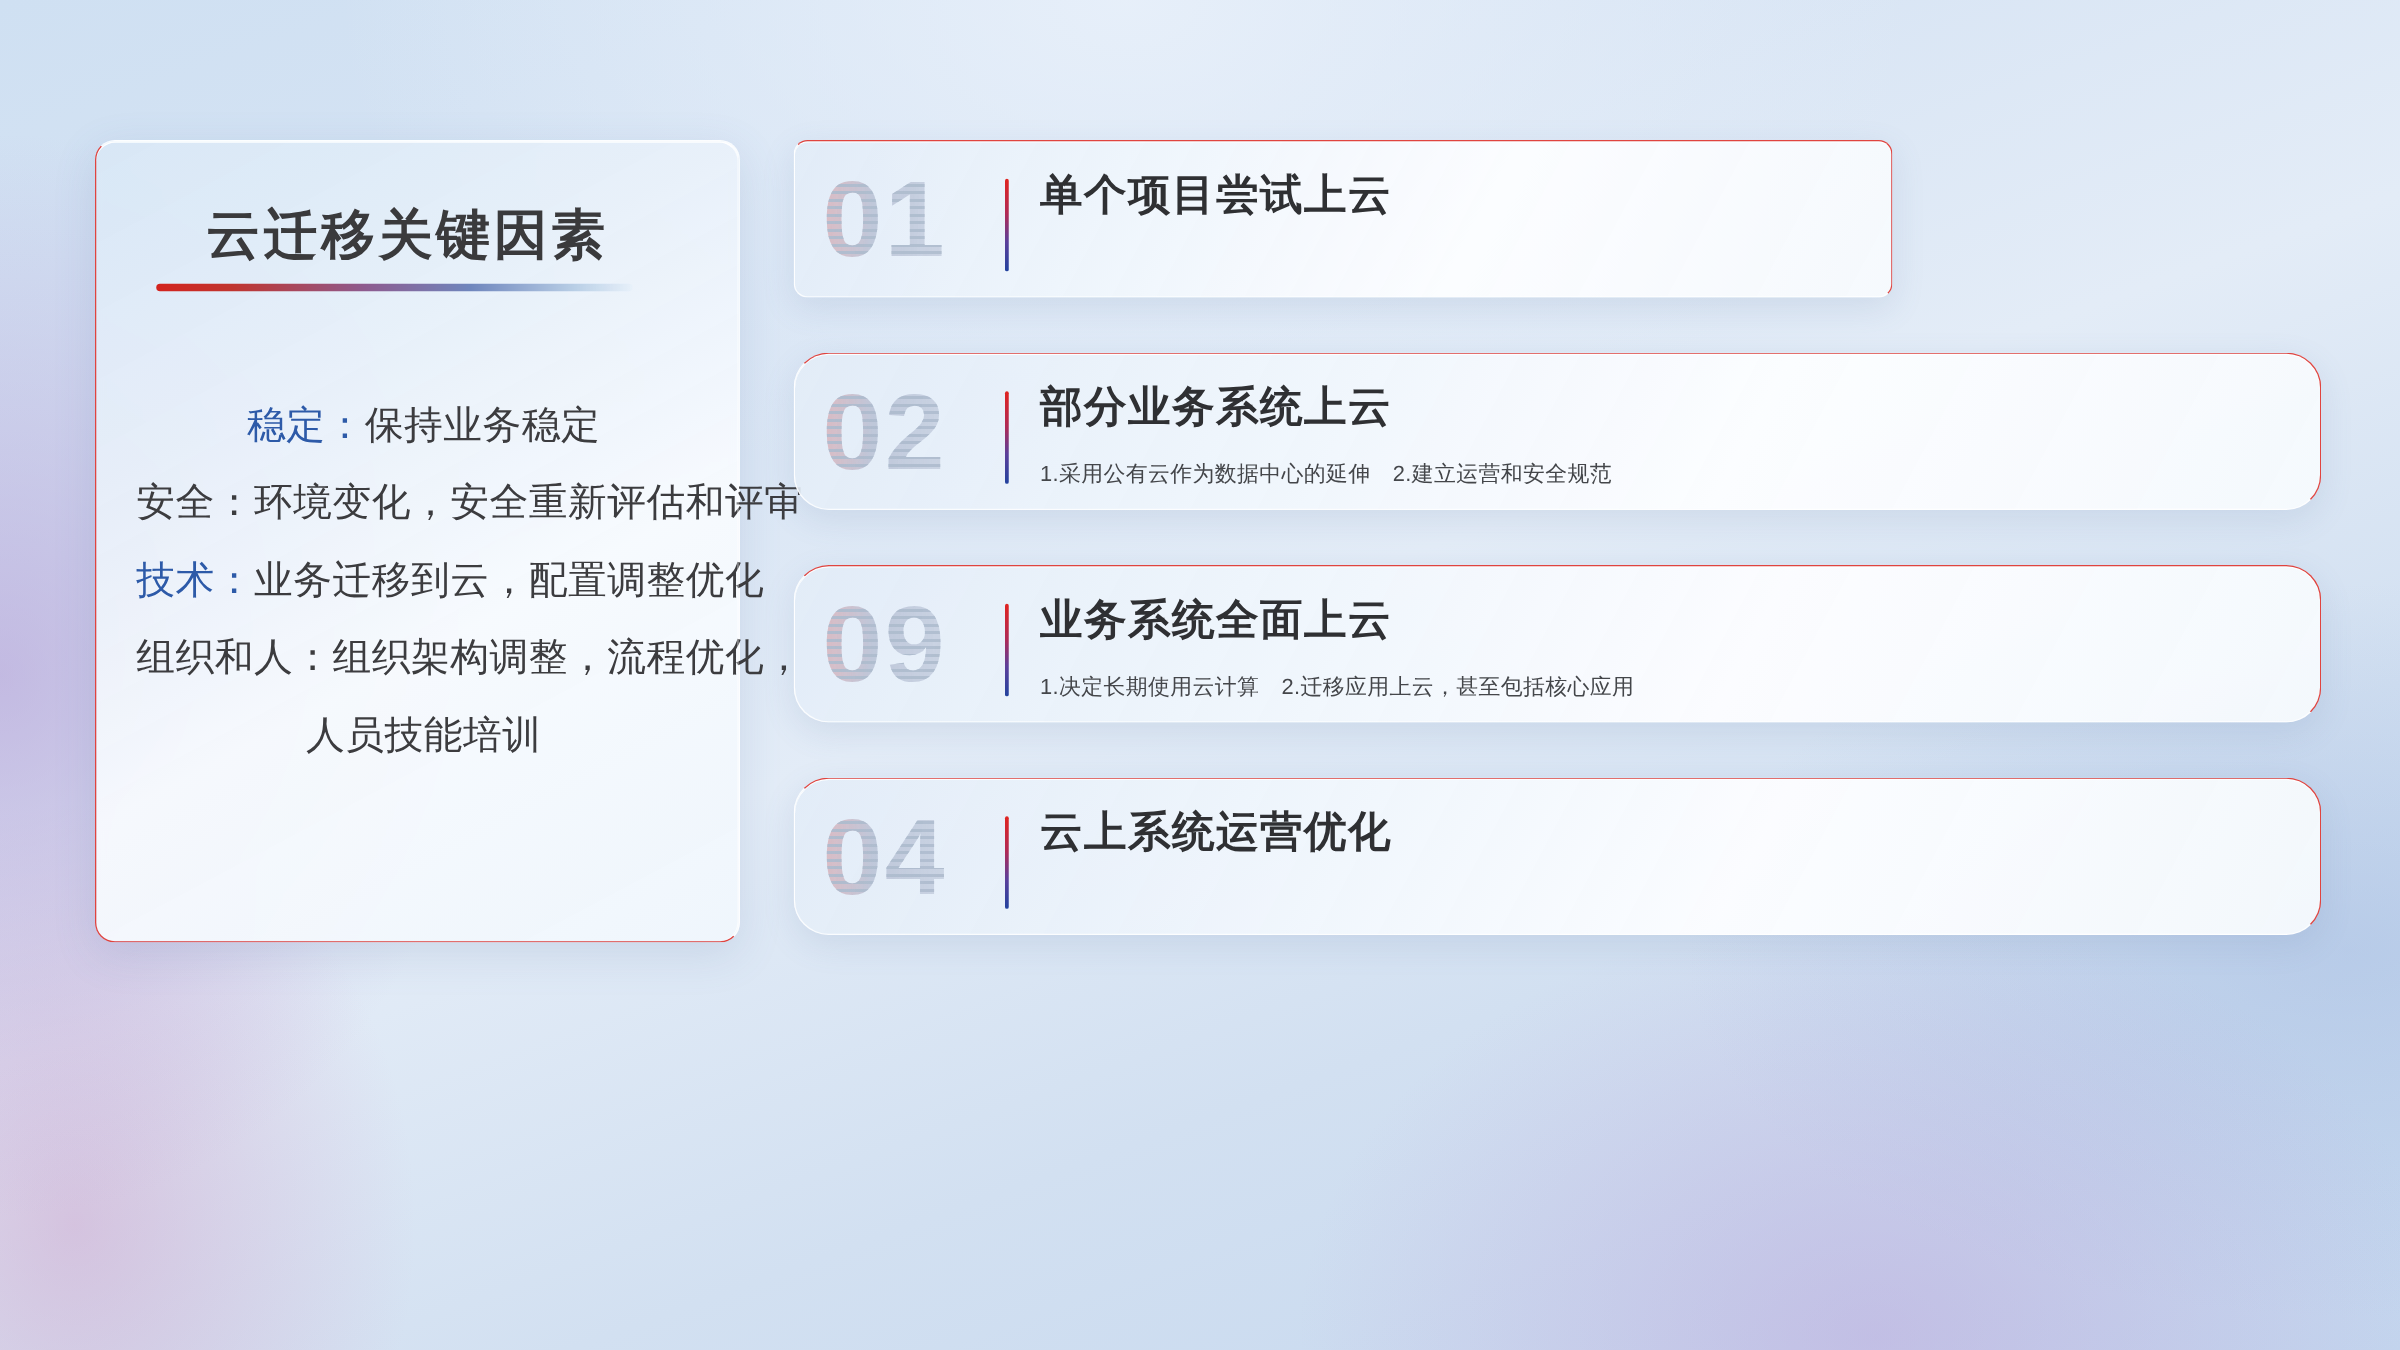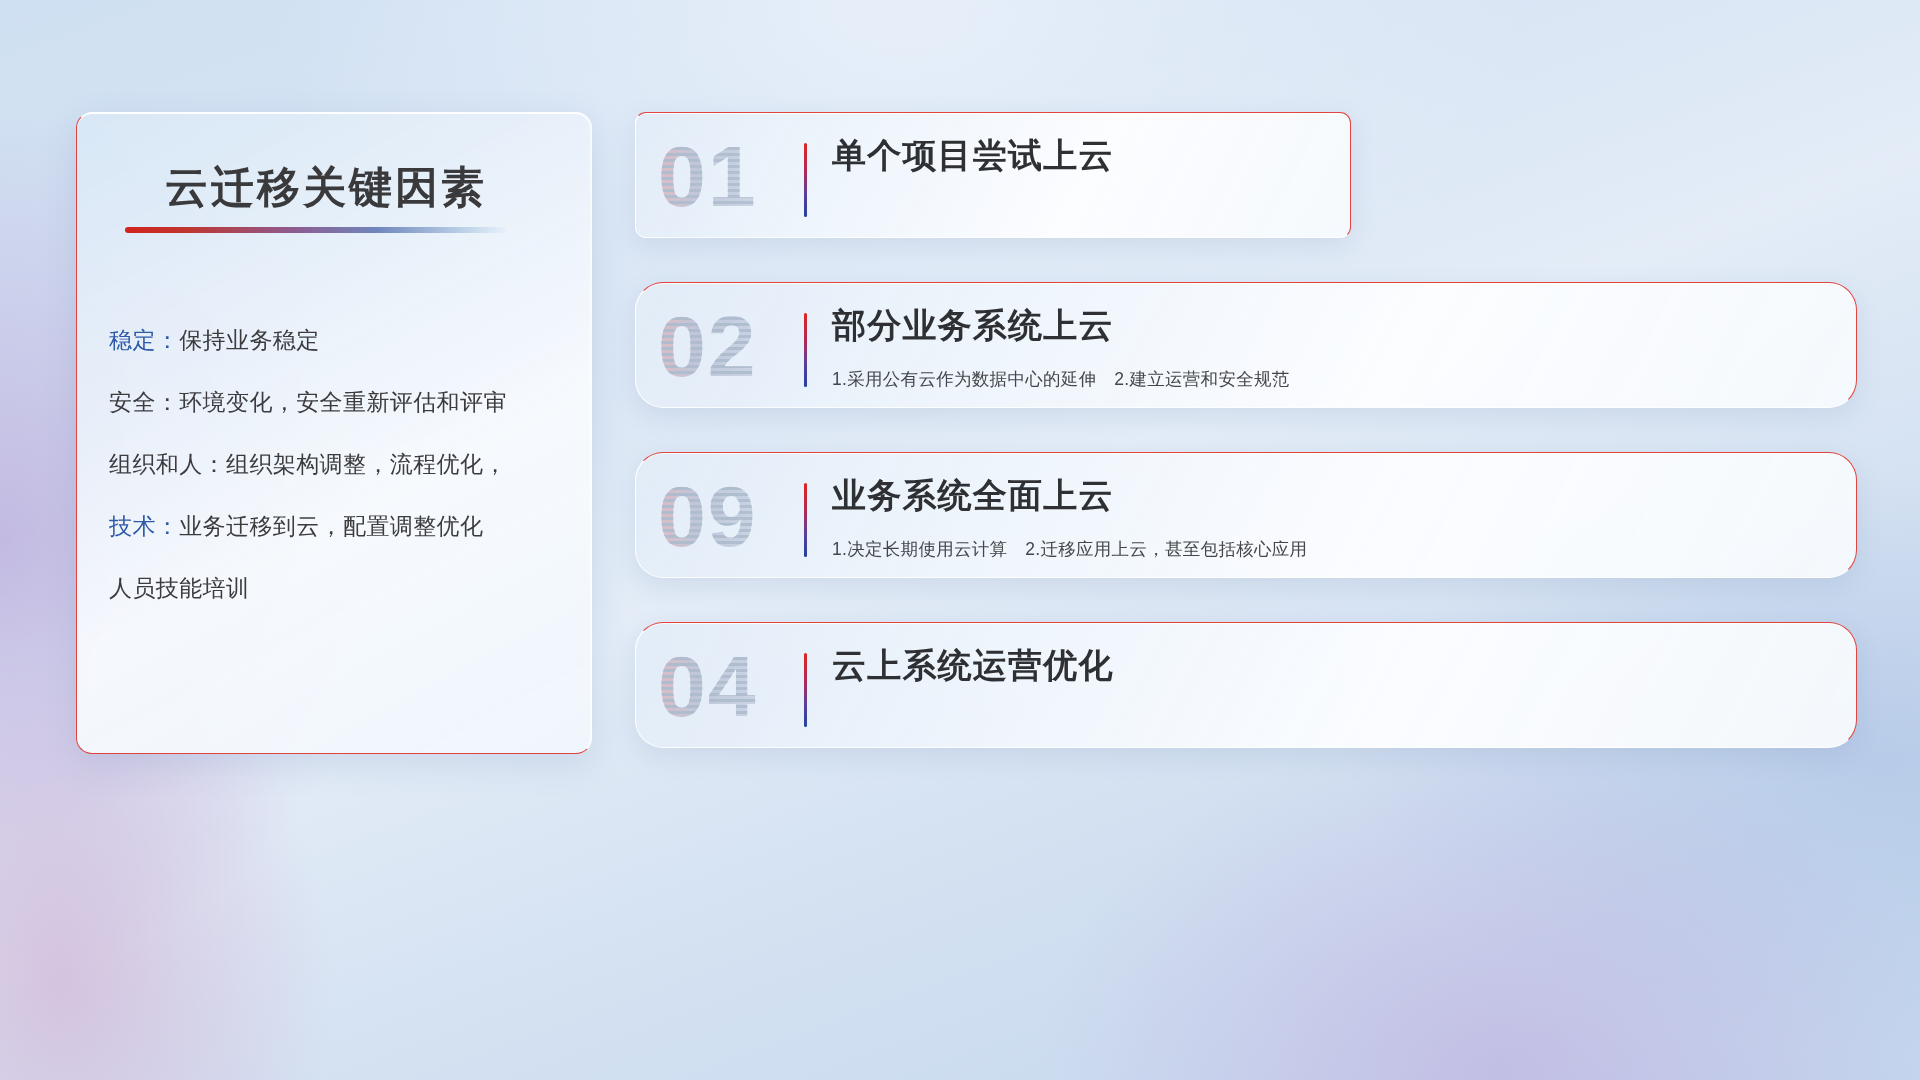--- a/index.html
+++ b/index.html
@@ -69,35 +69,36 @@
     border-radius: 3px;
     background: linear-gradient(90deg, #d3231e 0%, #c0352f 16%, #8d5b8f 44%, #6f86bd 66%, #b9cfe6 88%, rgba(220,234,246,0.25) 100%);
   }
 
   .factor-list {
     position: absolute;
     left: 32px; top: 196px;
     width: 460px;
   }
   .factor-line {
-    font-size: 23px;
+    font-size: 31px;
     line-height: 62px;
     color: #3c3c3f;
     white-space: nowrap;
     letter-spacing: 0.4px;
+    text-align: center;
   }
   .factor-label { color: #3c3c3f; }
   .factor-label.accent { color: #2d5aa8; }
 
   
   .cards { position: absolute; left: 635px; top: 112px; width: 1222px; }
 
   .step-card {
     position: relative;
-    width: 716px;
+    width: 879px;
     height: 126px;
     margin-bottom: 44px;
     border-radius: 11px;
     background: linear-gradient(118deg,
         rgba(226,236,247,0.90) 0%,
         rgba(240,246,252,0.93) 32%,
         rgba(252,253,255,0.96) 62%,
         rgba(246,250,253,0.94) 100%);
     border: 1px solid rgba(255,255,255,0.8);
     border-top: 1.5px solid #e0443f;
@@ -160,22 +161,22 @@
 <body>
 
 <div id="stage">
 
   <section class="left-panel">
     <h1 class="panel-title">云迁移关键因素</h1>
     <div class="title-rule"></div>
     <div class="factor-list" id="factor-list">
         <div class="factor-line"><span class="factor-label accent">稳定：</span><span class="factor-text">保持业务稳定</span></div>
         <div class="factor-line"><span class="factor-label">安全：</span><span class="factor-text">环境变化，安全重新评估和评审</span></div>
+        <div class="factor-line"><span class="factor-label accent">技术：</span><span class="factor-text">业务迁移到云，配置调整优化</span></div>
         <div class="factor-line"><span class="factor-label">组织和人：</span><span class="factor-text">组织架构调整，流程优化，</span></div>
-        <div class="factor-line"><span class="factor-label accent">技术：</span><span class="factor-text">业务迁移到云，配置调整优化</span></div>
         <div class="factor-line"><span class="factor-label"></span><span class="factor-text">人员技能培训</span></div>
       </div>
   </section>
 
   <section class="cards" id="cards">
       <article class="step-card">
         <div class="card-num">01</div>
         <div class="card-bar"></div>
         <div class="card-body">
           <div class="card-title">单个项目尝试上云</div>

